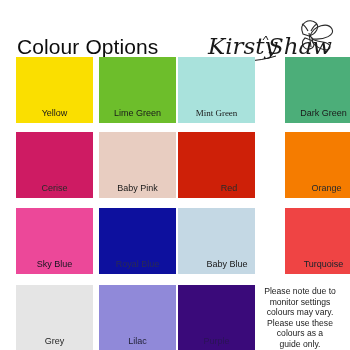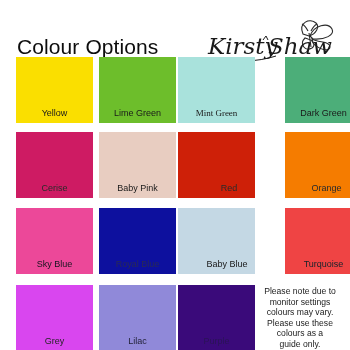--- a/index.html
+++ b/index.html
@@ -202,21 +202,21 @@
       </div>
       <div class="swatch c2" style="background-color: rgb(196, 216, 228);">
         <div class="swatch-label" style="color: rgb(26, 26, 26); margin-left: 21px;">Baby Blue</div>
       </div>
       <div class="swatch c3" style="background-color: #ef4444;">
         <div class="swatch-label" style="color: rgb(20, 34, 42);">Turquoise</div>
       </div>
     </div>
 
     <div class="swatch-row r3">
-      <div class="swatch c0" style="background-color: #d946ef;">
+      <div class="swatch c0" style="background-color: #e5e5e5;">
         <div class="swatch-label" style="color: rgb(36, 36, 36);">Grey</div>
       </div>
       <div class="swatch c1" style="background-color: rgb(144, 137, 217);">
         <div class="swatch-label" style="color: rgb(35, 35, 58);">Lilac</div>
       </div>
       <div class="swatch c2" style="background-color: rgb(58, 10, 122);">
         <div class="swatch-label" style="color: rgb(42, 20, 86);">Purple</div>
       </div>
       <div id="note-block">
         <span>

